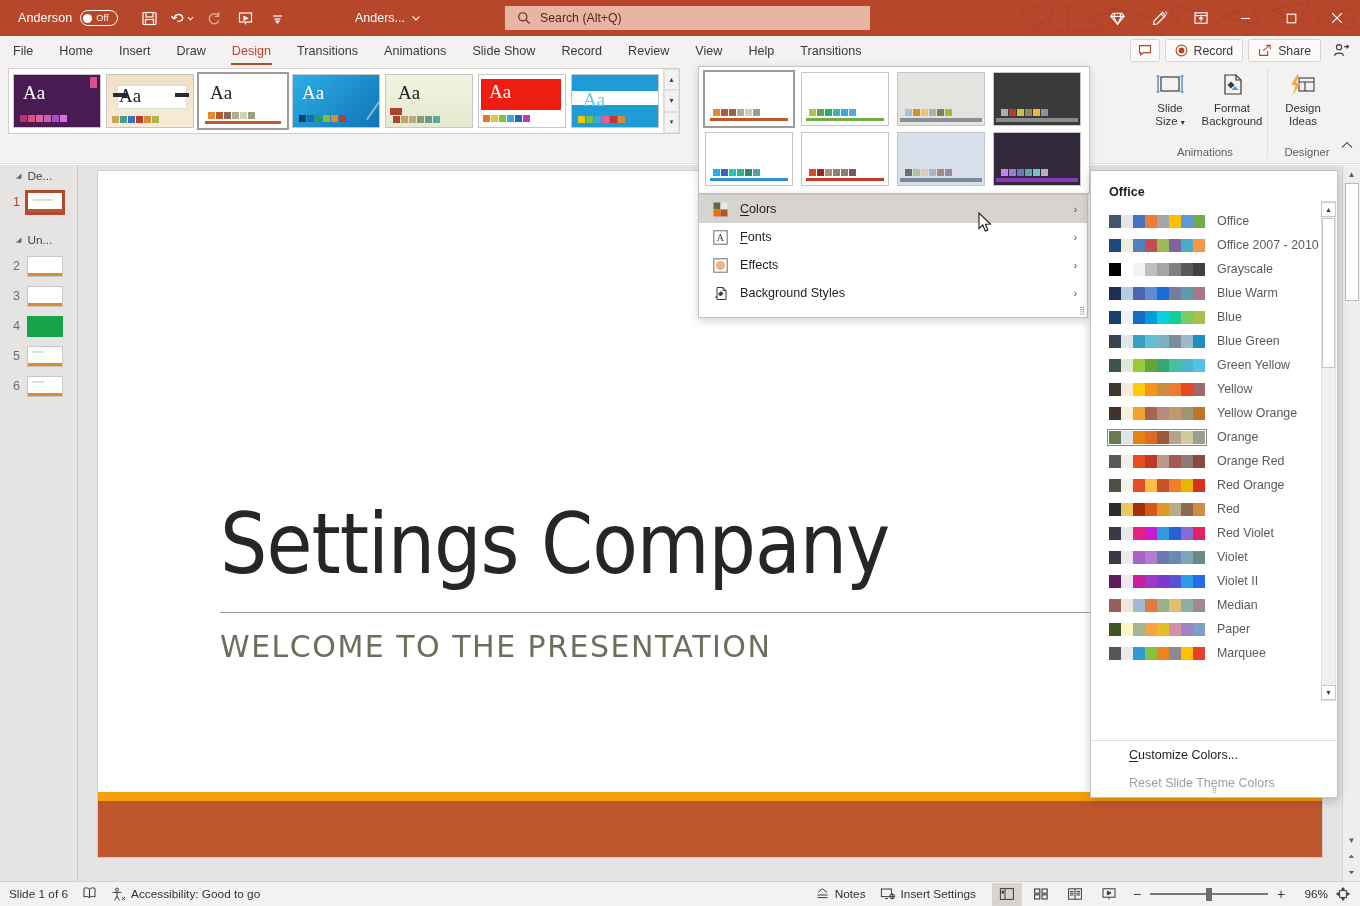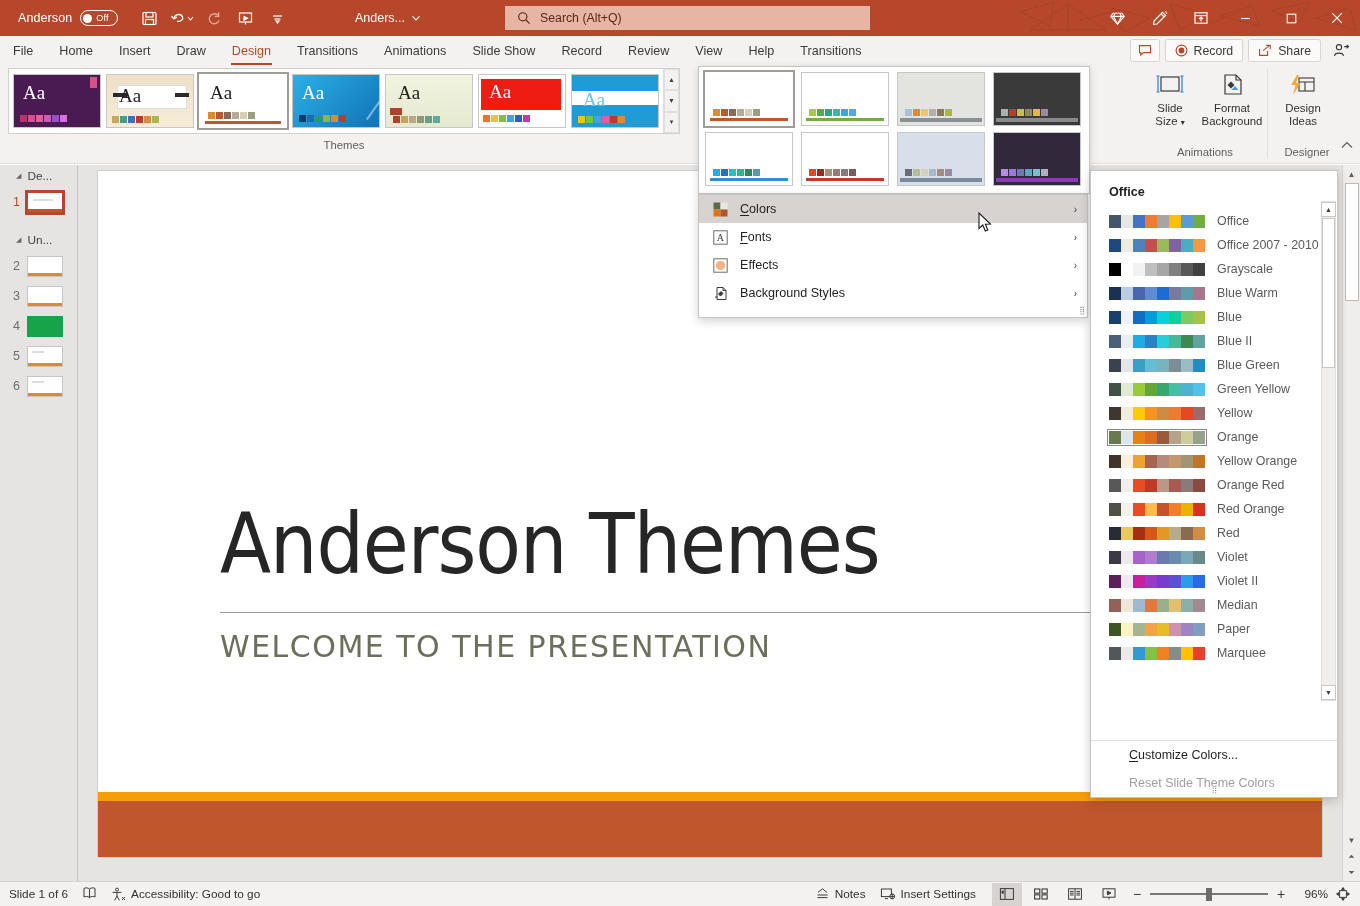--- a/index.html
+++ b/index.html
@@ -486,21 +486,20 @@
               <i style="background:#c0392b"></i>
               <i style="background:#d98c3f"></i>
           </span>
         </div>
       </div>
       <div class="gal-scroll">
         <div>▲</div>
         <div>▼</div>
         <div>▾</div>
       </div>
-      <div class="group-label">Themes</div>
     </div>
 
     <div class="variants-group"></div>
 
     <div class="right-groups">
       <div class="rgroup">
         <div style="display:flex">
           <div class="bigbtn">
             <svg width="30" height="26" viewBox="0 0 30 26" fill="none">
               <rect x="6" y="4" width="18" height="14" stroke="#3b3a39" stroke-width="1.2"></rect>
@@ -592,21 +591,21 @@
       <span class="slide-num">6</span>
       <span class="mini">
         <span class="dots" style="left:4px;top:4px;width:12px"></span>
         <span class="band" style="background:#e08a2e"></span>
       </span>
     </div>
   </div>
 
   <div class="canvas">
     <div class="slide">
-      <div class="slide-title">Anderson Themes</div>
+      <div class="slide-title">Settings Company</div>
       <div class="slide-rule"></div>
       <div class="slide-sub">WELCOME TO THE PRESENTATION</div>
       <div class="slide-stripe-a"></div>
       <div class="slide-stripe-b"></div>
     </div>
   </div>
 
   <div class="vscroll">
     <div class="vs-arrow">▲</div>
     <div class="vs-thumb" style="height:118px"></div>
@@ -822,33 +821,20 @@
             <i style="background:#009dd9"></i>
             <i style="background:#0bd0d9"></i>
             <i style="background:#10cf9b"></i>
             <i style="background:#7cca62"></i>
             <i style="background:#a5c249"></i>
           </span>
           <span class="sm-name">Blue</span>
         </div>
       <div class="sm-row">
           <span class="pal">
-            <i style="background:#4b6076"></i>
-            <i style="background:#e8eef2"></i>
-            <i style="background:#1cade4"></i>
-            <i style="background:#2683c6"></i>
-            <i style="background:#27ced7"></i>
-            <i style="background:#42ba97"></i>
-            <i style="background:#3e8853"></i>
-            <i style="background:#62a39f"></i>
-          </span>
-          <span class="sm-name">Blue II</span>
-        </div>
-      <div class="sm-row">
-          <span class="pal">
             <i style="background:#3a4250"></i>
             <i style="background:#e3e6e8"></i>
             <i style="background:#36a1c4"></i>
             <i style="background:#63bdd4"></i>
             <i style="background:#7ab3c0"></i>
             <i style="background:#7c8d96"></i>
             <i style="background:#9bbbc8"></i>
             <i style="background:#1e8fc0"></i>
           </span>
           <span class="sm-name">Blue Green</span>
@@ -872,48 +858,48 @@
             <i style="background:#f2ecdc"></i>
             <i style="background:#ffca08"></i>
             <i style="background:#f8931d"></i>
             <i style="background:#ce8d3e"></i>
             <i style="background:#ec7c30"></i>
             <i style="background:#e64823"></i>
             <i style="background:#9c6a6a"></i>
           </span>
           <span class="sm-name">Yellow</span>
         </div>
+      <div class="sm-row">
+          <span class="pal">
+            <i style="background:#40332b"></i>
+            <i style="background:#fbefdc"></i>
+            <i style="background:#f0a22e"></i>
+            <i style="background:#a5644e"></i>
+            <i style="background:#b58b80"></i>
+            <i style="background:#c3986d"></i>
+            <i style="background:#a19574"></i>
+            <i style="background:#c17529"></i>
+          </span>
+          <span class="sm-name">Yellow Orange</span>
+        </div>
       <div class="sm-row sel">
           <span class="pal">
             <i style="background:#6b7a4e"></i>
             <i style="background:#dce5ea"></i>
             <i style="background:#e48312"></i>
             <i style="background:#dd6b20"></i>
             <i style="background:#9c5a3c"></i>
             <i style="background:#b5a48a"></i>
             <i style="background:#cfcc9c"></i>
             <i style="background:#98a18c"></i>
           </span>
           <span class="sm-name">Orange</span>
         </div>
       <div class="sm-row">
           <span class="pal">
-            <i style="background:#40332b"></i>
-            <i style="background:#fbefdc"></i>
-            <i style="background:#f0a22e"></i>
-            <i style="background:#a5644e"></i>
-            <i style="background:#b58b80"></i>
-            <i style="background:#c3986d"></i>
-            <i style="background:#a19574"></i>
-            <i style="background:#c17529"></i>
-          </span>
-          <span class="sm-name">Yellow Orange</span>
-        </div>
-      <div class="sm-row">
-          <span class="pal">
             <i style="background:#58585a"></i>
             <i style="background:#f2eeea"></i>
             <i style="background:#e84c22"></i>
             <i style="background:#be3a26"></i>
             <i style="background:#b99984"></i>
             <i style="background:#a85a52"></i>
             <i style="background:#8d7a78"></i>
             <i style="background:#8a4a42"></i>
           </span>
           <span class="sm-name">Orange Red</span>
@@ -936,20 +922,33 @@
             <i style="background:#282c33"></i>
             <i style="background:#e8c95f"></i>
             <i style="background:#a5300f"></i>
             <i style="background:#d55816"></i>
             <i style="background:#e19825"></i>
             <i style="background:#b7ac8a"></i>
             <i style="background:#8a6a50"></i>
             <i style="background:#cf8d46"></i>
           </span>
           <span class="sm-name">Red</span>
+        </div>
+      <div class="sm-row">
+          <span class="pal">
+            <i style="background:#3a3a46"></i>
+            <i style="background:#e8e8ec"></i>
+            <i style="background:#e32283"></i>
+            <i style="background:#c71ad4"></i>
+            <i style="background:#2c9cdd"></i>
+            <i style="background:#2a5fd5"></i>
+            <i style="background:#8a6ad4"></i>
+            <i style="background:#e32068"></i>
+          </span>
+          <span class="sm-name">Red Violet</span>
         </div>
       <div class="sm-row">
           <span class="pal">
             <i style="background:#3a3a46"></i>
             <i style="background:#eceaec"></i>
             <i style="background:#a862c8"></i>
             <i style="background:#b07cd0"></i>
             <i style="background:#6a7ab0"></i>
             <i style="background:#6a8ab0"></i>
             <i style="background:#7aa8b8"></i>

